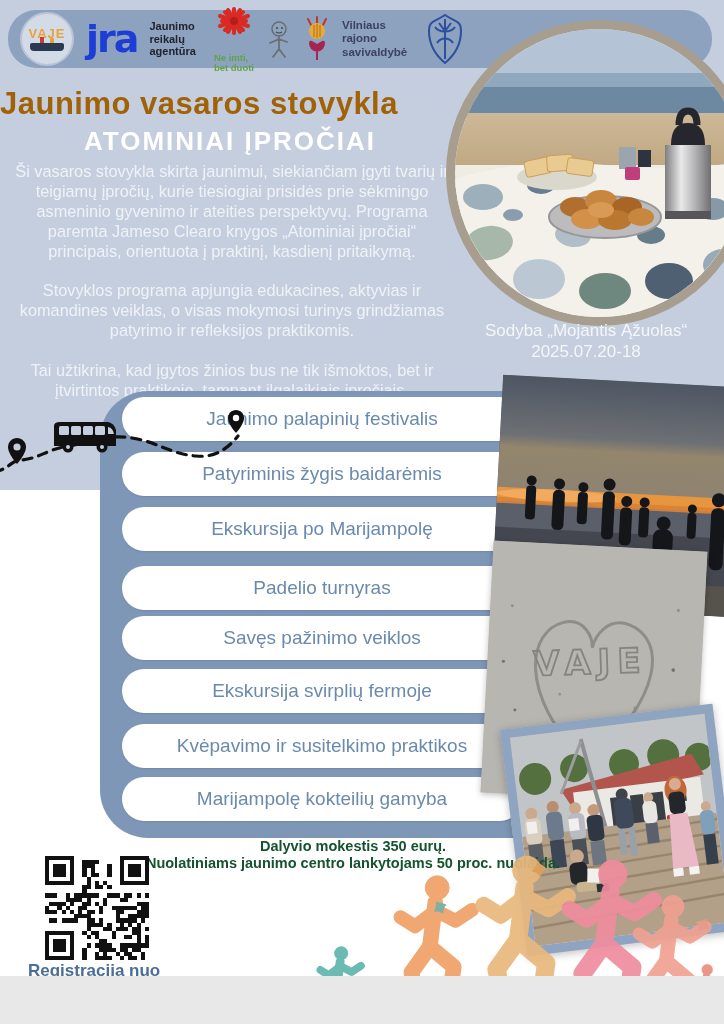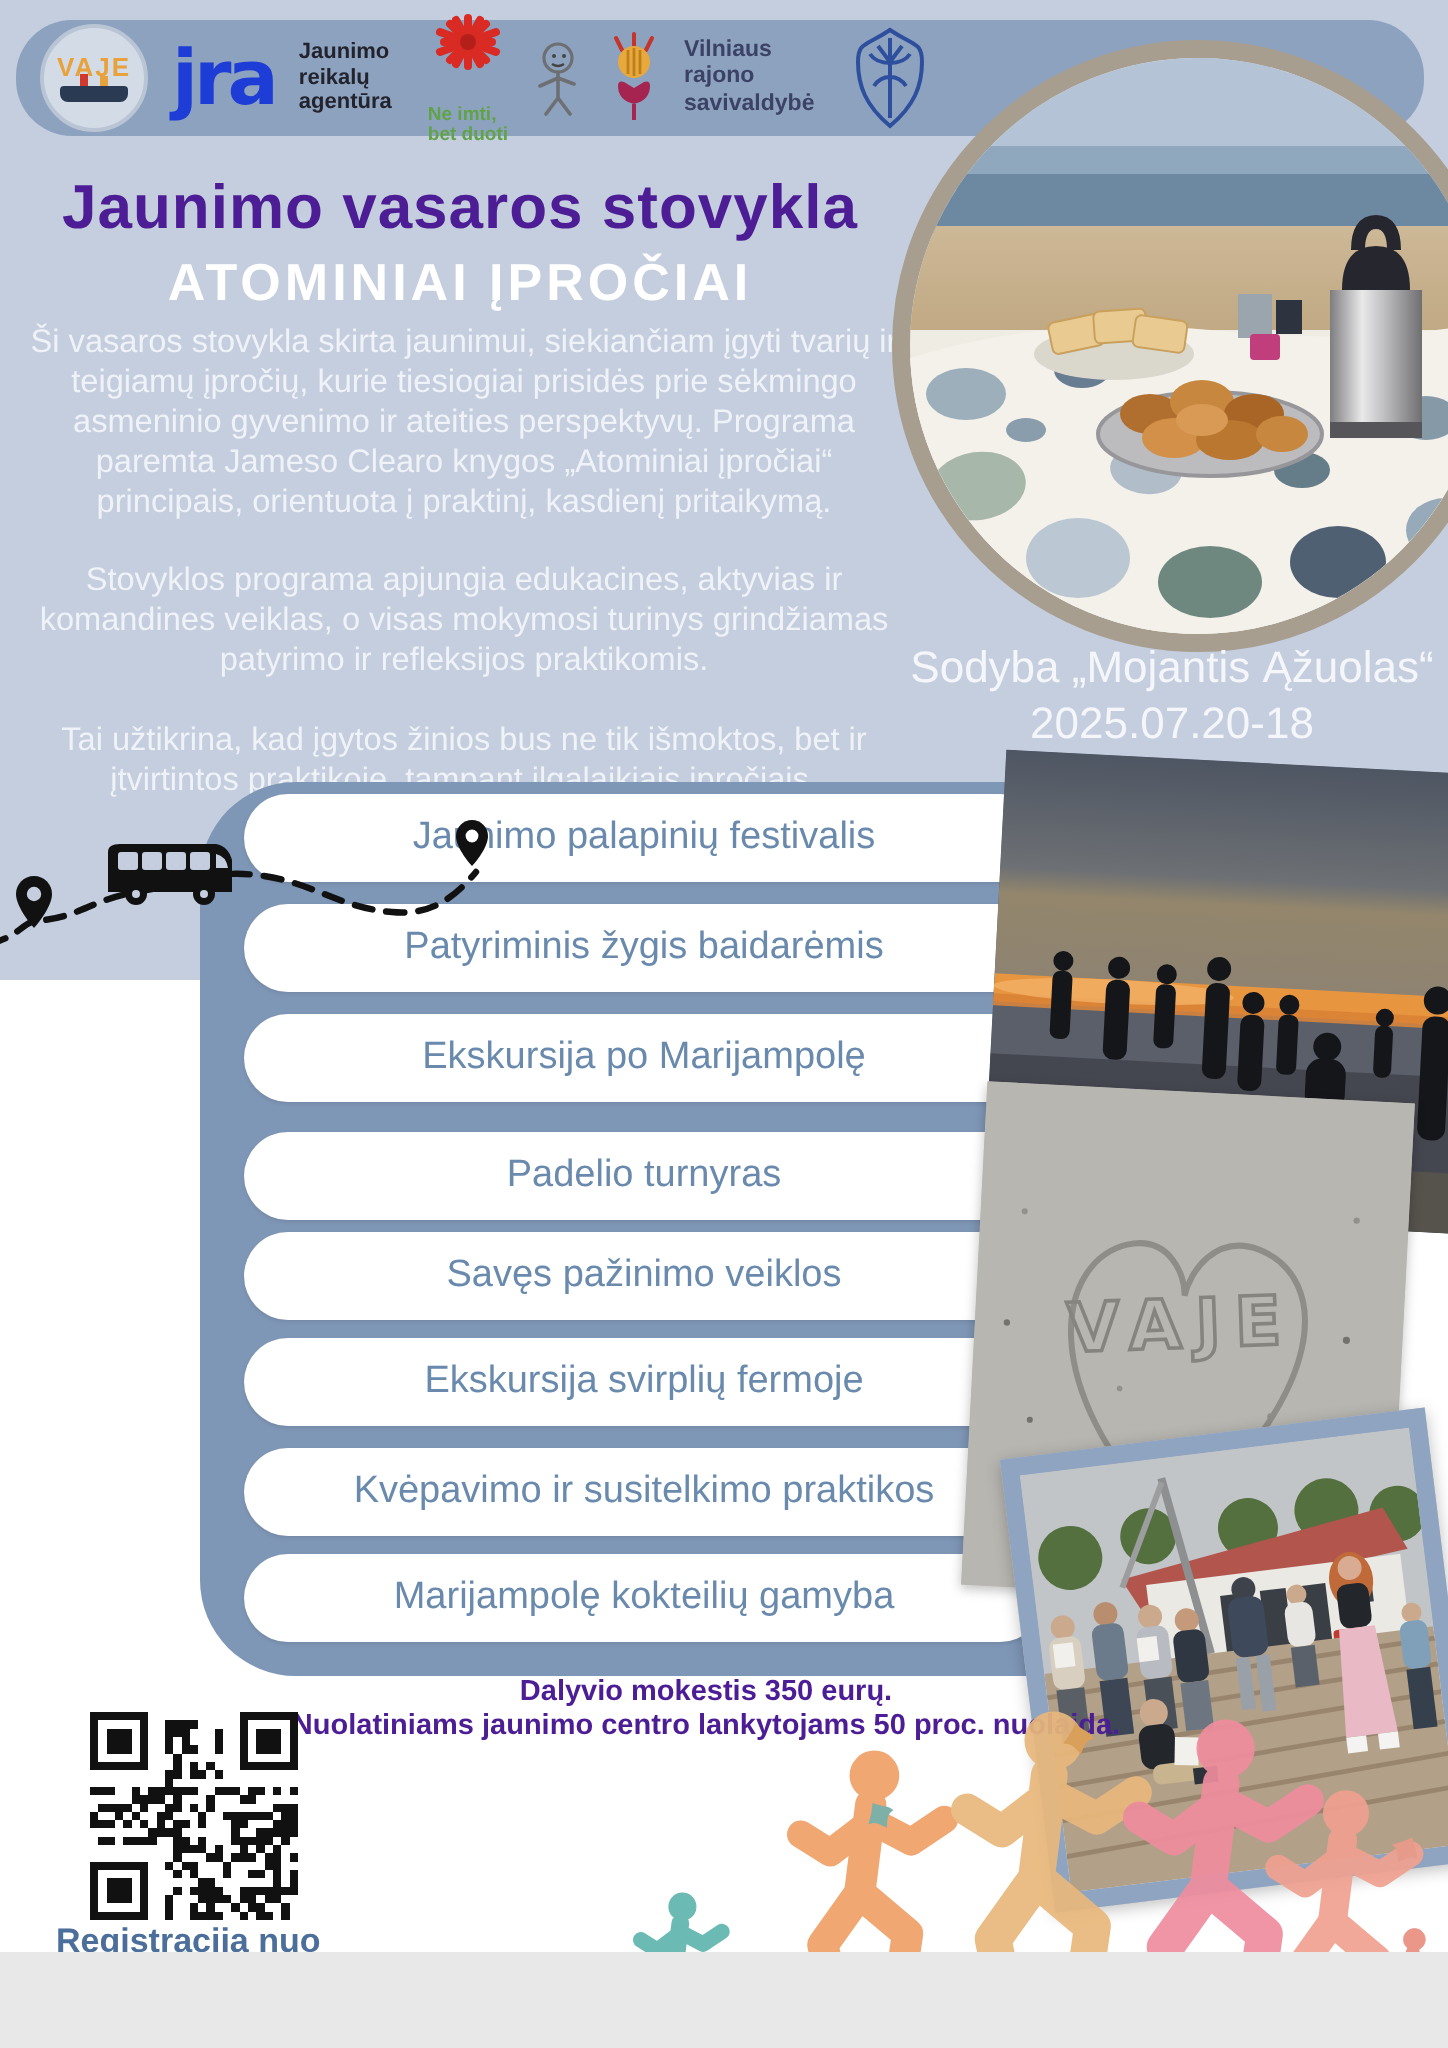--- a/index.html
+++ b/index.html
@@ -17,47 +17,47 @@
   .vaje-txt{color:#e8a23c;font-weight:bold;font-size:13px;letter-spacing:1px;line-height:1;}
   .vaje-boat{width:34px;height:8px;background:#2a3a52;border-radius:2px 2px 4px 4px;margin-top:3px;position:relative;}
   .vaje-boat:before{content:"";position:absolute;left:10px;top:-6px;width:4px;height:6px;background:#d0392e;}
   .vaje-boat:after{content:"";position:absolute;left:20px;top:-5px;width:4px;height:5px;background:#e8a23c;}
   .jra-wordmark{color:#1d3dd6;font-weight:bold;font-size:38px;letter-spacing:-2px;line-height:1;
     font-family:"DejaVu Sans",sans-serif;}
   .org-lines{font-size:11px;line-height:1.15;color:#23232e;font-weight:bold;}
   .motto{font-size:9.5px;line-height:1.1;color:#61a348;font-weight:bold;}
   .muni-lines{font-size:11.5px;line-height:1.15;color:#3c4166;font-weight:bold;}
   
-  .page-title{position:absolute;left:0;top:86px;width:460px;text-align:center;color:#4c1d95;
+  .page-title{position:absolute;left:0;top:86px;width:460px;color:#a16207;
     font-size:31px;font-weight:bold;letter-spacing:.5px;}
   .page-subtitle{position:absolute;left:0;top:126px;width:460px;text-align:center;color:#fff;
     font-size:26px;letter-spacing:2px;font-weight:700;}
   .intro{position:absolute;left:14px;top:162px;width:436px;display:flex;flex-direction:column;gap:20px;}
   .intro p{margin:0;color:#eff2f7;font-size:16.3px;line-height:1.22;text-align:center;}
   
   .beach-photo{position:absolute;left:446px;top:20px;width:288px;height:288px;border-radius:50%;
     border:9px solid #a79e8f;overflow:hidden;background:#dfe4ea;}
   .venue-caption{position:absolute;left:448px;top:320px;width:276px;text-align:center;color:#f4f6f9;
-    font-size:22px;line-height:1.25;}
+    font-size:17px;line-height:1.25;}
   
   .panel{position:absolute;left:100px;top:391px;width:591px;height:447px;background:#7f97b7;border-radius:48px;}
   .pill{position:absolute;left:22px;width:400px;height:44px;background:#ffffff;border-radius:22px;
     display:flex;align-items:center;justify-content:center;color:#6a8aad;font-size:19px;
     box-shadow:0 1px 2px rgba(0,0,0,.10);}
   
   .route{position:absolute;left:0;top:398px;width:280px;height:92px;}
   
   .photo{position:absolute;overflow:hidden;}
   .sunset-photo{left:497px;top:381px;width:242px;height:230px;transform:rotate(3deg);background:#5c6470;}
   .sand-photo{left:487px;top:546px;width:214px;height:252px;transform:rotate(3deg);background:#b8b6b1;
     box-shadow:0 2px 6px rgba(0,0,0,.25);}
   .group-photo{left:513px;top:716px;width:196px;height:210px;transform:rotate(-7deg);
     border:9px solid #8ea4c0;background:#c2c5c7;box-shadow:0 2px 8px rgba(0,0,0,.25);}
   
-  .price{position:absolute;left:73px;top:838px;width:560px;text-align:center;color:#4c1d95;
+  .price{position:absolute;left:73px;top:838px;width:560px;text-align:center;color:#14532d;
     font-weight:bold;font-size:14.5px;line-height:1.2;}
   .qr{position:absolute;left:45px;top:856px;width:104px;height:104px;}
   .registration{position:absolute;left:28px;top:961px;color:#4c6e9a;font-weight:bold;
     font-size:17px;line-height:1.22;}
   .runners{position:absolute;left:0px;top:845px;width:724px;height:179px;pointer-events:none;}
 </style>
 </head>
 <body>
 
 <div class="poster">

